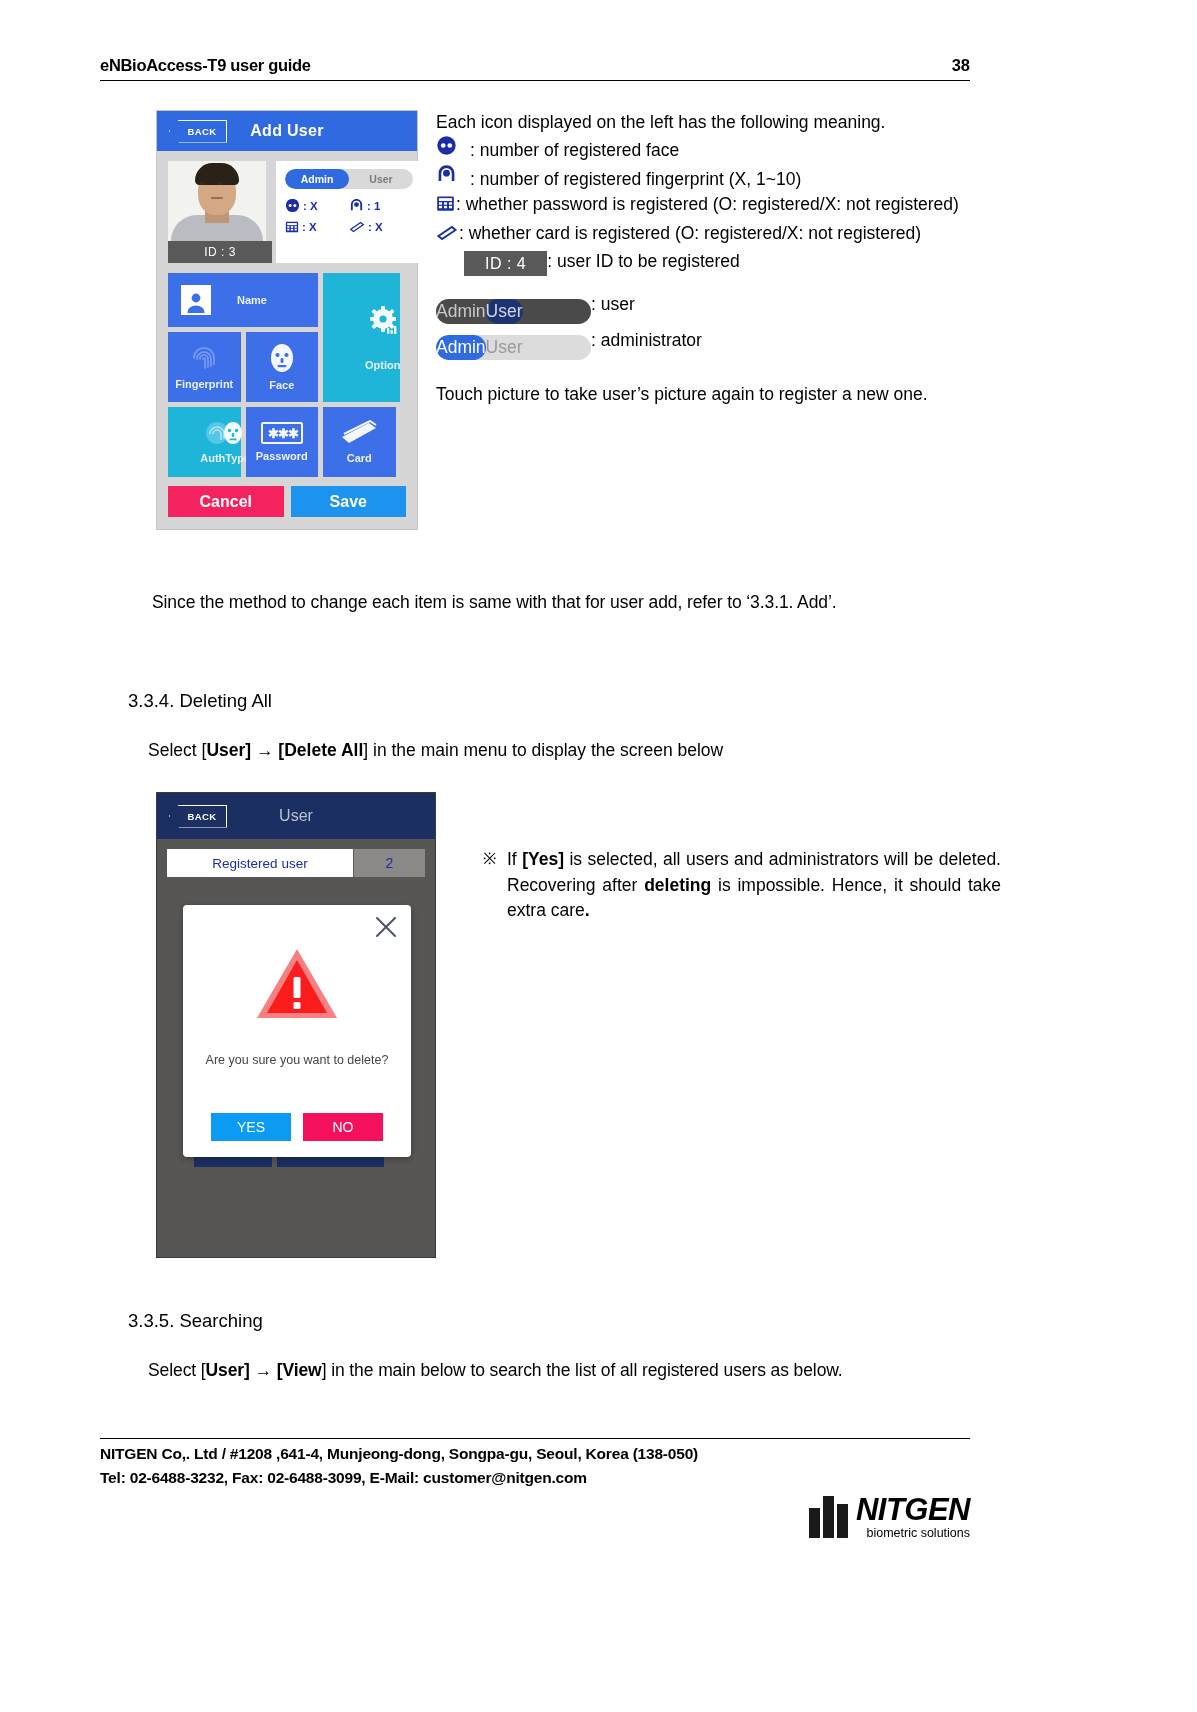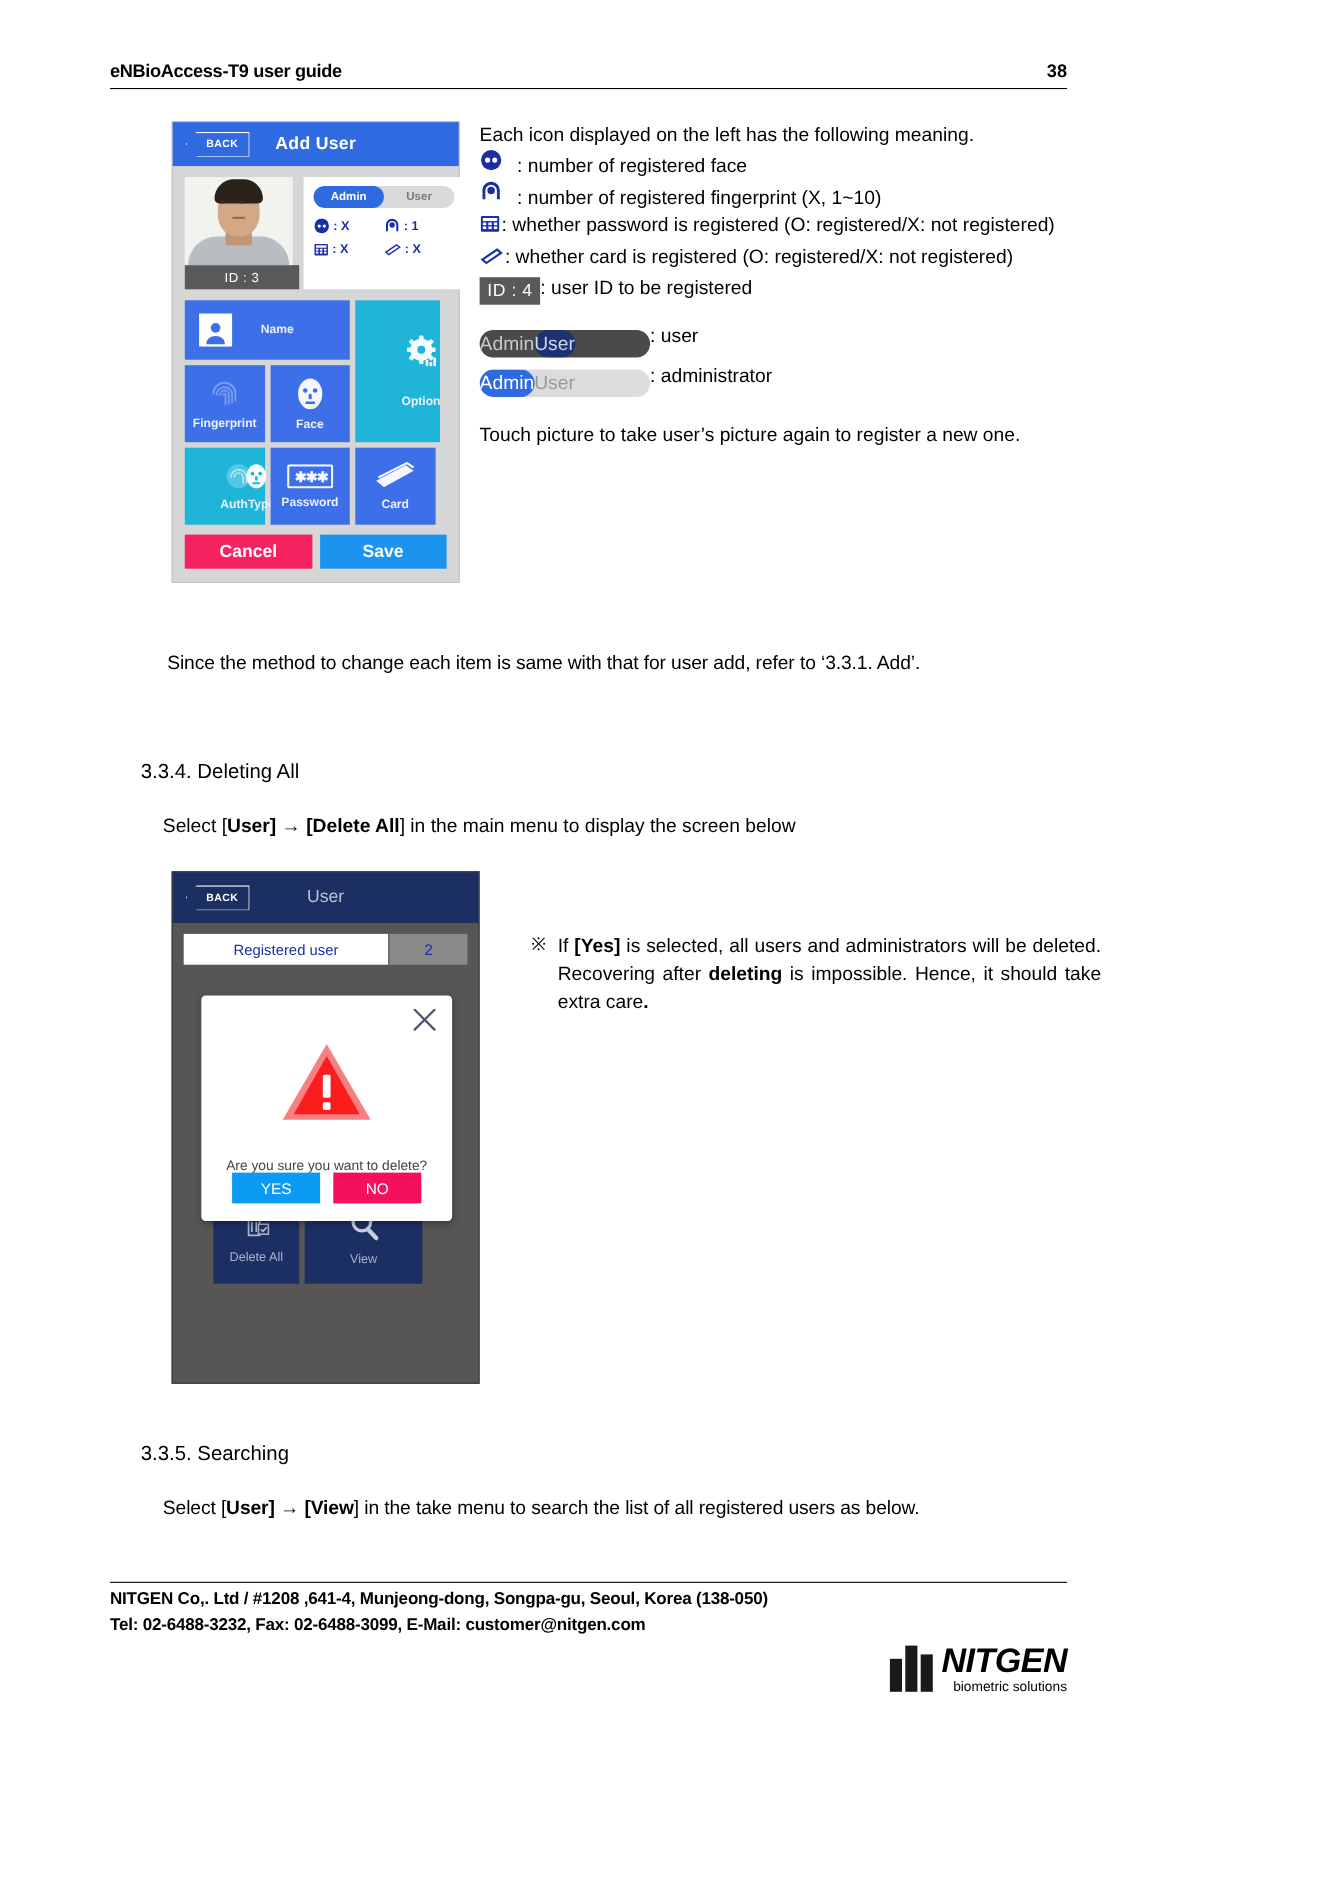--- a/index.html
+++ b/index.html
@@ -134,21 +134,21 @@
   .btn-save { background: #1b93ef; }
 
   
   .legend { margin-left: 18px; flex: 1; }
   .legend p { font-size: 17.5px; line-height: 1.45; text-align: justify; }
   .legend .line { display: flex; align-items: baseline; gap: 12px; font-size: 17.5px;
     line-height: 1.45; }
   .ico-inline { display: inline-block; vertical-align: -3px; margin-right: 1px; }
   .id-badge {
     display: inline-block; background: #595959; color: #fff; font-size: 16px;
-    padding: 1px 7px; vertical-align: -2px; letter-spacing: 0.5px;
+    padding: 1px 21px; vertical-align: -2px; letter-spacing: 0.5px; margin-left: 28px;
   }
   .seg-sm { display:inline-flex; width:155px; height:25px; border-radius:13px;
     overflow:hidden; vertical-align:-7px; }
   .seg-user { background:#4a4a4a; }
   .seg-user .a { color:#c9c9c9; }
   .seg-user .u { background:#1d3270; color:#cfd6ea; border-radius:13px; }
   .seg-admin { background:#dcdcdc; }
   .seg-admin .a { background:#2f6ae0; color:#fff; border-radius:13px; }
   .seg-admin .u { color:#9a9a9a; }
 
@@ -173,21 +173,21 @@
     justify-content:center; color:#1a2ea8; font-size:13.5px; }
   .reg-val { width: 72px; background: #8a8987; display:flex; align-items:center;
     justify-content:center; color:#1a2ea8; font-size:14px; border-left:1px solid #5d5c5a; }
   .bottom-tiles { position:absolute; left:37px; bottom:90px; display:flex; gap:5px; }
   .bt { background:#1c2f63; color:#aab3c8; font-size:11.5px;
     display:flex; flex-direction:column; align-items:center; justify-content:center; gap:7px; }
   .bt-del { width:78px; height:84px; }
   .bt-view { width:107px; height:84px; }
 
   .dialog {
-    position: absolute; left: 26px; top: 112px; width: 228px; height: 205px;
+    position: absolute; left: 26px; top: 112px; width: 228px; height: 252px;
     background: #fff; border-radius: 4px; box-shadow: 0 2px 6px rgba(0,0,0,.3);
   }
   .dlg-close { position:absolute; right:12px; top:9px; width:26px; height:26px; }
   .warn { position:absolute; top:42px; left:50%; transform:translateX(-50%); }
   .dlg-msg { position:absolute; top:148px; left:0; right:0; text-align:center;
     font-size:12.5px; color:#444; }
   .dlg-actions { position:absolute; bottom:16px; left:0; right:0;
     display:flex; justify-content:center; gap:12px; }
   .dlg-btn { width:80px; height:28px; display:flex; align-items:center;
     justify-content:center; color:#fff; font-size:14px; }
@@ -573,21 +573,21 @@
         <div class="note-body">
           <span>If </span><span class="b">[Yes]</span><span> is selected, all users and administrators will be deleted. Recovering after </span><span class="b">deleting</span><span> is impossible. Hence, it should take extra care</span><span class="b">.</span>
         </div>
       </div>
     </div>
   </div>
 
   <div class="h335">3.3.5. Searching</div>
 
   <div class="p-select2 body-text">
-    <span>Select [</span><span class="b">User</span><span class="b">] → [</span><span class="b">View</span><span>] in the take menu to search the list of all registered users as below.</span>
+    <span>Select [</span><span class="b">User</span><span class="b">] → [</span><span class="b">View</span><span>] in the main below to search the list of all registered users as below.</span>
   </div>
 
   <div class="footer">
     <div class="footer-rule"></div>
     <div class="footer-line">NITGEN Co,. Ltd / #1208 ,641-4, Munjeong-dong, Songpa-gu, Seoul, Korea (138-050)</div>
     <div class="footer-line">Tel: 02-6488-3232, Fax: 02-6488-3099, E-Mail: customer@nitgen.com</div>
 
     <div class="logo">
       <div class="logo-mark">
         <i style="height:30px"></i>

